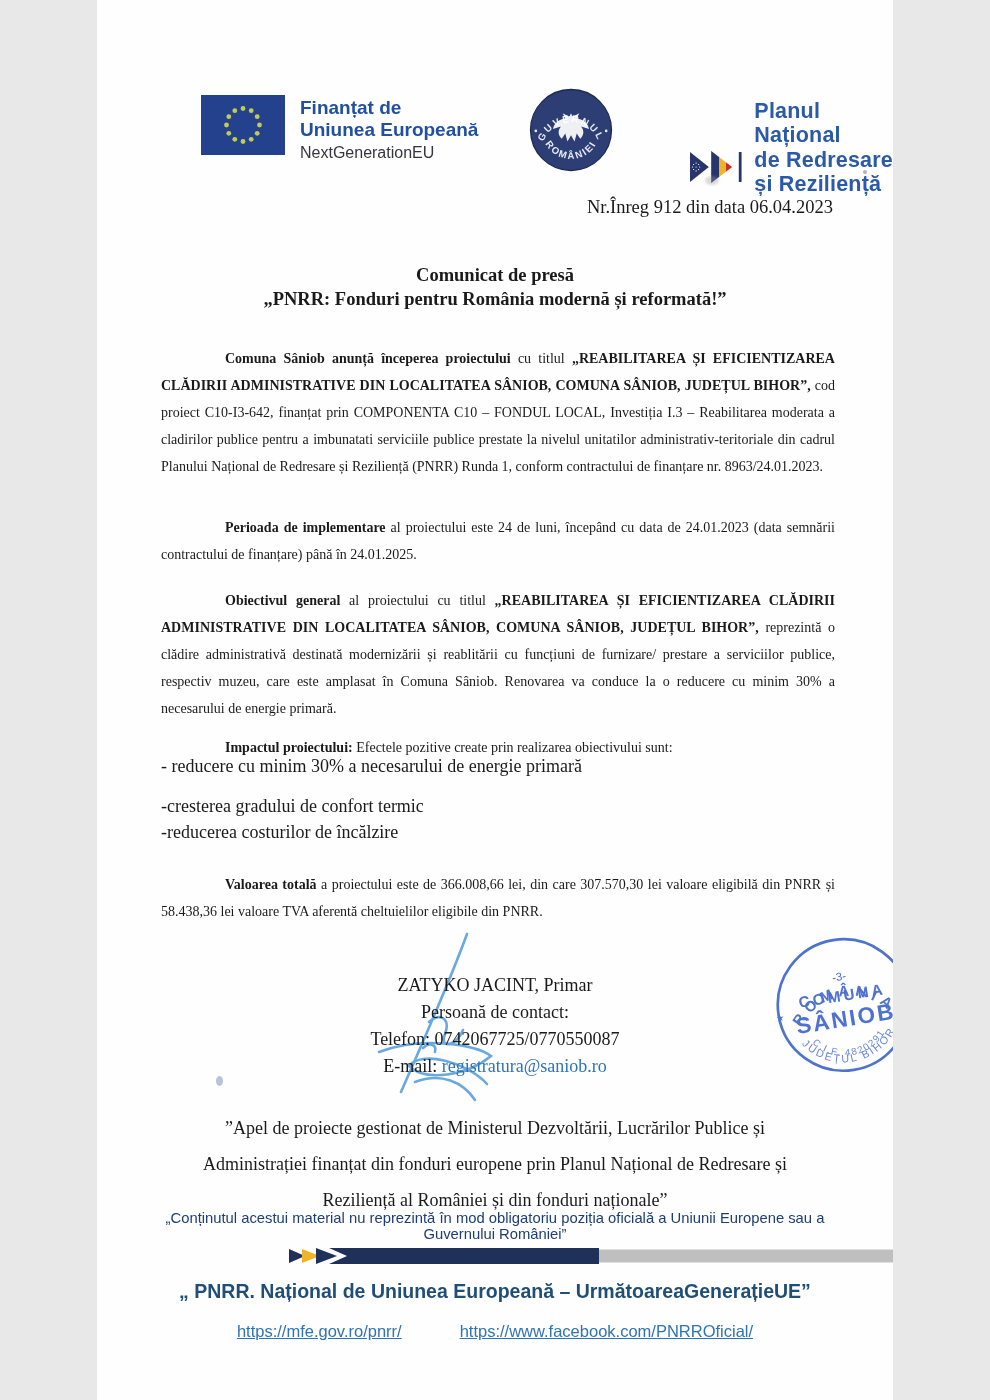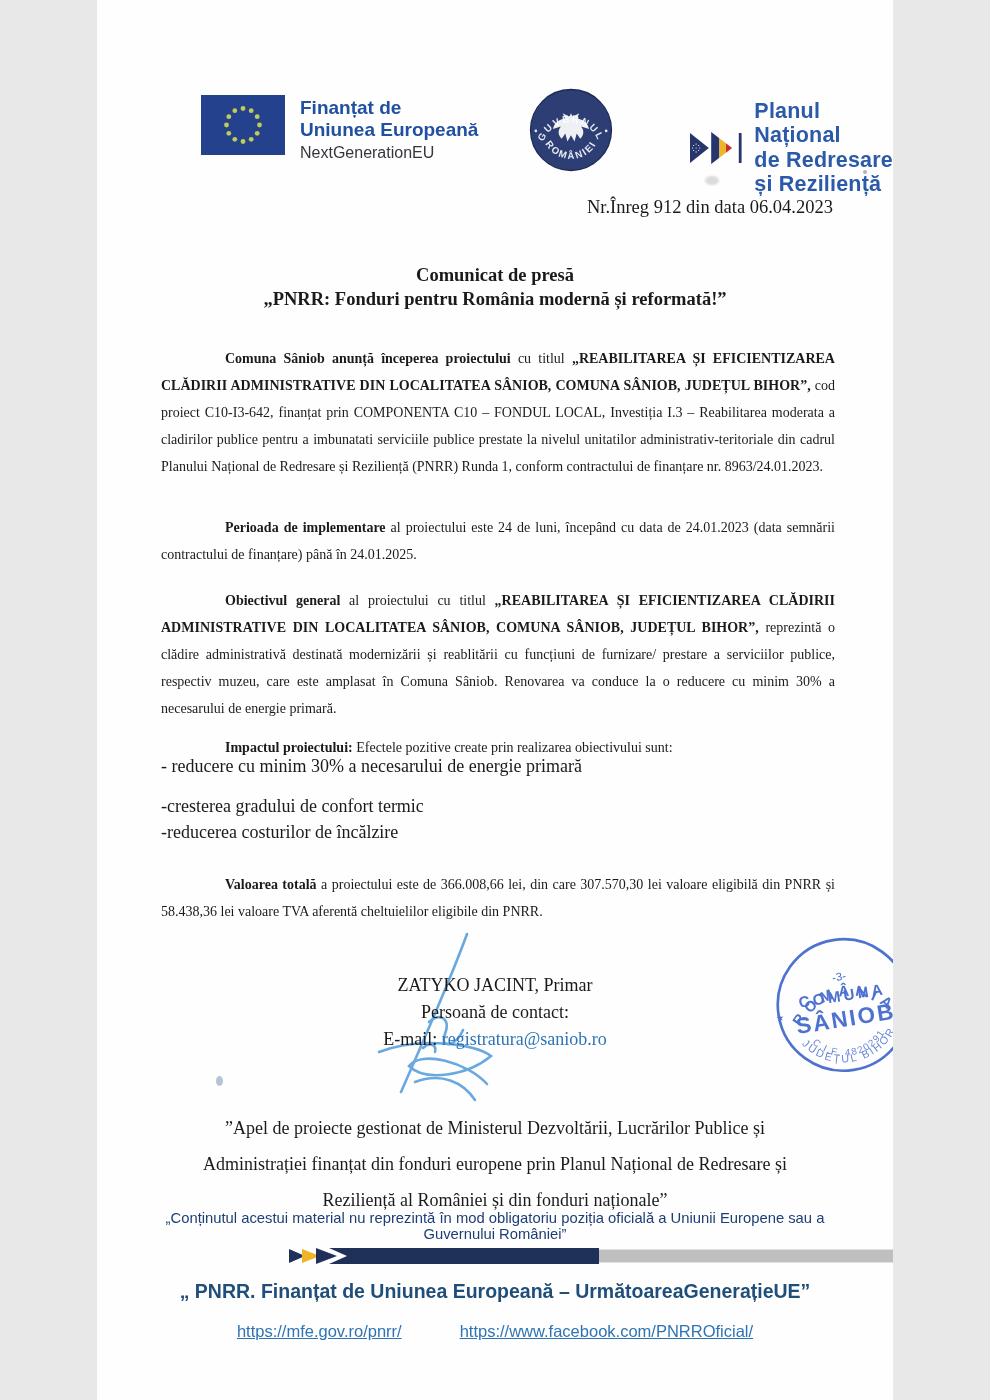--- a/index.html
+++ b/index.html
@@ -5,21 +5,21 @@
   html,body{margin:0;padding:0;background:#e8e8e8;}
   .page{position:relative;width:796px;height:1400px;margin:0 auto;background:#fefefe;
         font-family:"Liberation Serif",serif;color:#1a1a1a;overflow:hidden;}
   
   .eu-logo{position:absolute;left:104px;top:95px;display:flex;gap:15px;align-items:flex-start;}
   .eu-flag{width:84px;height:60px;display:block;}
   .eu-text{font-family:"Liberation Sans",sans-serif;line-height:1.15;padding-top:2px;}
   .eu-text .b{font-weight:bold;color:#2150a0;font-size:19px;}
   .eu-text .n{color:#35353f;font-size:16px;margin-top:3px;}
   .gov-seal{position:absolute;left:430px;top:86px;width:88px;height:88px;}
-  .pnrr-logo{position:absolute;left:593px;top:99px;display:flex;align-items:center;gap:10px;}
+  .pnrr-logo{position:absolute;left:593px;top:99px;display:flex;align-items:flex-end;gap:10px;}
   .pnrr-mark{width:98px;height:58px;display:block;}
   .pnrr-text{font-family:"Liberation Sans",sans-serif;font-weight:bold;color:#2a5aa8;
              font-size:21.5px;line-height:1.13;letter-spacing:.2px;}
   
   .reg{position:absolute;top:197px;right:60px;font-size:18.5px;}
   .doc-title{position:absolute;top:242px;left:0;right:0;text-align:center;font-weight:bold;
              font-size:18.5px;line-height:24px;margin-top:21px;}
   .para{position:absolute;left:64px;right:58px;font-size:14px;line-height:27px;text-align:justify;}
   .para.ind{text-indent:64px;}
   .b{font-weight:bold;}
@@ -153,20 +153,21 @@
       <path d="M66,92 C76,82 88,88 82,104 C76,120 94,116 100,100"></path>
       <path d="M16,122 C58,106 112,114 128,126 C104,146 62,152 46,136 C58,120 104,132 124,154"></path>
       <path d="M52,152 C78,142 100,152 112,170"></path>
       <path d="M60,118 C66,112 74,114 72,122"></path>
     </g>
   </svg>
 
   <div class="contact">
     <div>ZATYKO JACINT, Primar</div>
     <div>Persoană de contact:</div>
+    <div>Telefon: 0742067725/0770550087</div>
     <div><span>E-mail: </span><a class="email-link">registratura@saniob.ro</a></div>
   </div>
 
   <svg class="stamp" viewBox="0 0 150 150">
     <g transform="rotate(-9 75 75)" opacity="0.9">
       <circle cx="75" cy="72" r="64" fill="none" stroke="#3c63cc" stroke-width="2.6"></circle>
       <defs>
         <path id="stTop" d="M 26,95 A 54,54 0 0 1 124,95"></path>
         <path id="stBotIn" d="M 32,92 A 46,46 0 0 0 118,92"></path>
         <path id="stBotOut" d="M 22,90 A 56,56 0 0 0 128,90"></path>
@@ -193,21 +194,21 @@
   <div class="disclaimer">„Conținutul acestui material nu reprezintă în mod obligatoriu poziția oficială a Uniunii Europene sau a Guvernului României”</div>
 
   <svg class="bar" viewBox="0 0 664 16">
     <polygon points="0,1 16,8 0,15" fill="#1f3059"></polygon>
     <polygon points="13,1 31,8 13,15" fill="#f0b429"></polygon>
     <path d="M40,0 H310 V16 H40 L58,8 Z" fill="#1f3059"></path>
     <polygon points="27,0 48,8 27,16" fill="#1f3059"></polygon>
     <rect x="310" y="1.5" width="352" height="13" fill="#bfbfbf"></rect>
   </svg>
 
-  <div class="pnrr-line">„ PNRR. Finanțat de Uniunea Europeană – UrmătoareaGenerațieUE”</div>
+  <div class="pnrr-line">„ PNRR. Național de Uniunea Europeană – UrmătoareaGenerațieUE”</div>
 
   <div class="links">
     <a>https://mfe.gov.ro/pnrr/</a>
     <a>https://www.facebook.com/PNRROficial/</a>
   </div>
 
   <div class="artifact a1"></div>
   <div class="artifact a2"></div>
   <div class="artifact a3"></div>
   <div class="artifact a4"></div>

